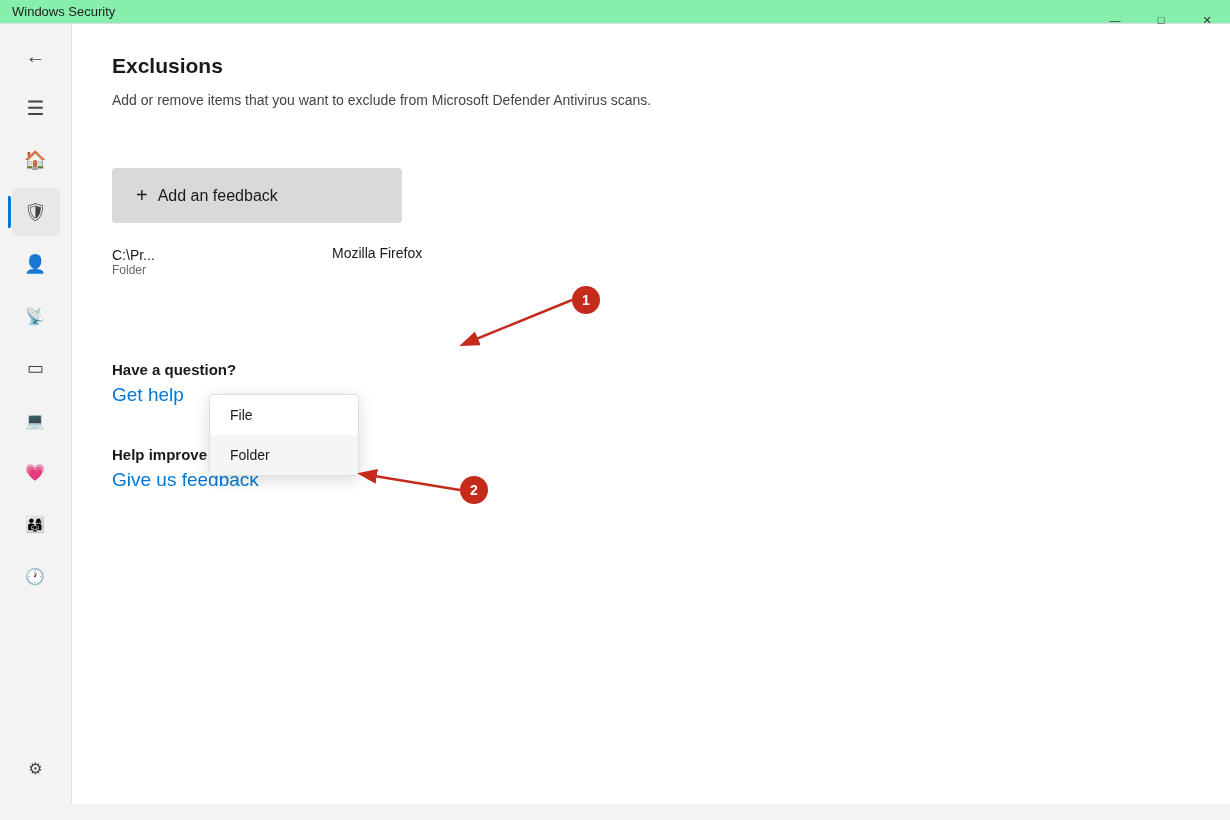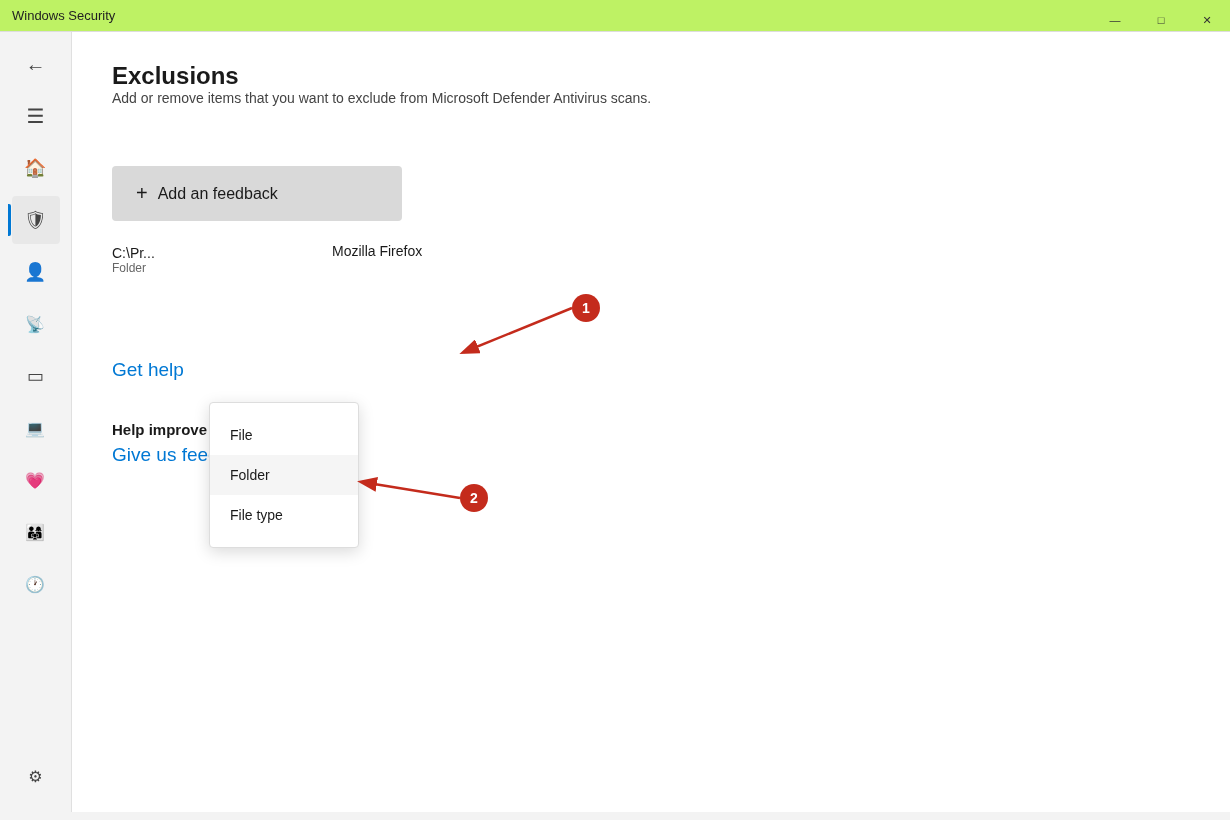--- a/index.html
+++ b/index.html
@@ -7,22 +7,22 @@
       width: 1230px;
       height: 820px;
       font-family: 'Segoe UI', Arial, sans-serif;
       background: #f3f3f3;
       overflow: hidden;
     }
 
     
     .titlebar {
       width: 100%;
-      height: 32px;
-      background: #bef264;
+      height: 24px;
+      background: #86efac;
       display: flex;
       align-items: center;
       padding: 0 12px;
       border-bottom: 1px solid #ddd;
       position: relative;
     }
     .titlebar-title {
       font-size: 13px;
       color: #222;
     }
@@ -95,23 +95,24 @@
 
     
     .main-content {
       flex: 1;
       padding: 30px 40px;
       position: relative;
       overflow-y: auto;
     }
 
     .page-title {
-      font-size: 24px;
+      font-size: 21px;
       font-weight: 600;
       color: #1a1a1a;
+      margin-bottom: 14px;
     }
     .page-description {
       font-size: 14px;
       color: #444;
       margin-bottom: 60px;
     }
 
     
     .add-exclusion-btn {
       display: flex;
@@ -136,21 +137,21 @@
     .dropdown-menu {
       position: absolute;
       top: 370px;
       left: 137px;
       background: white;
       border: 1px solid #ddd;
       border-radius: 4px;
       box-shadow: 0 4px 16px rgba(0,0,0,0.15);
       min-width: 150px;
       z-index: 100;
-      padding: 12px 0;
+      padding: 0 0;
     }
     .dropdown-item {
       padding: 12px 20px;
       font-size: 14px;
       color: #1a1a1a;
       cursor: pointer;
     }
     .dropdown-item.highlighted { background: #f5f5f5; }
 
     
@@ -292,38 +293,36 @@
     </div>
 
     
     <div class="dropdown-menu">
       <div class="dropdown-item">
         <span>File</span>
       </div>
       <div class="dropdown-item highlighted">
         <span>Folder</span>
       </div>
-      <div class="dropdown-item">
-        <span>File type</span>
-      </div>
     </div>
 
     
     <div class="exclusions-list" style="margin-top: 24px;">
       <div class="exclusion-item">
         <div class="exclusion-path">C:\Pr...</div>
         <div class="exclusion-type">Folder</div>
       </div>
       <div class="exclusion-item" style="margin-left: 220px; margin-top: -36px;">
         <div class="exclusion-path">Mozilla Firefox</div>
       </div>
     </div>
 
     
     <div class="help-section" style="margin-top: 100px;">
+      <div class="help-title">Have a question?</div>
       <a class="help-link" href="#">Get help</a>
     </div>
 
     
     <div class="improve-section">
       <div class="improve-title">Help improve Windows Security</div>
       <a class="help-link" href="#">Give us feedback</a>
     </div>
 
     

